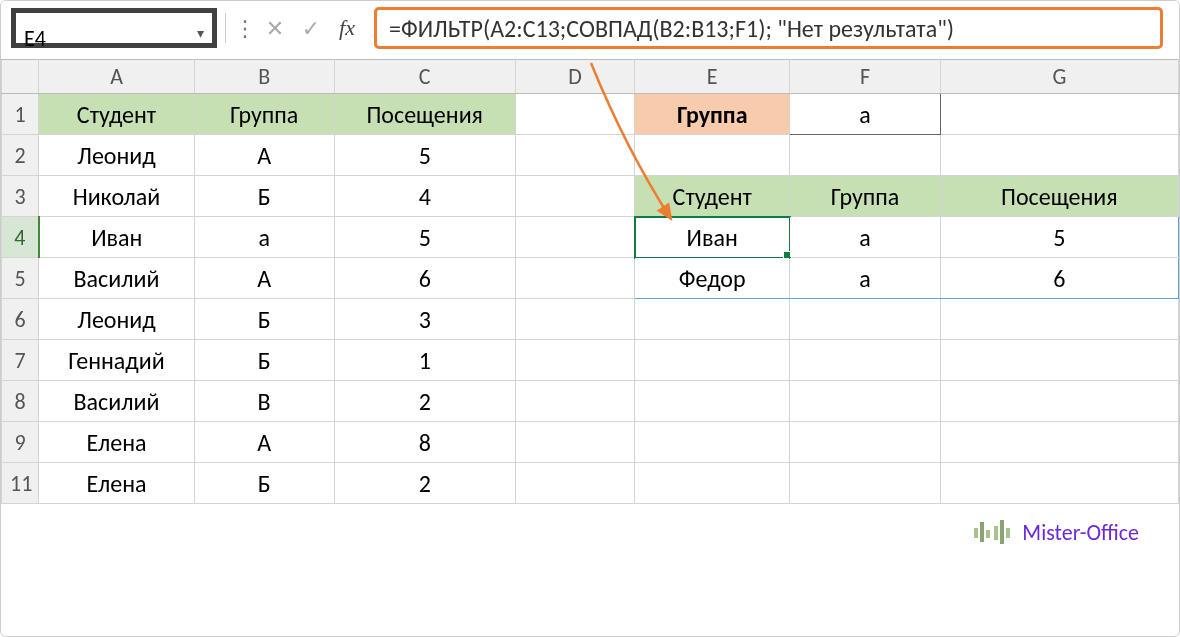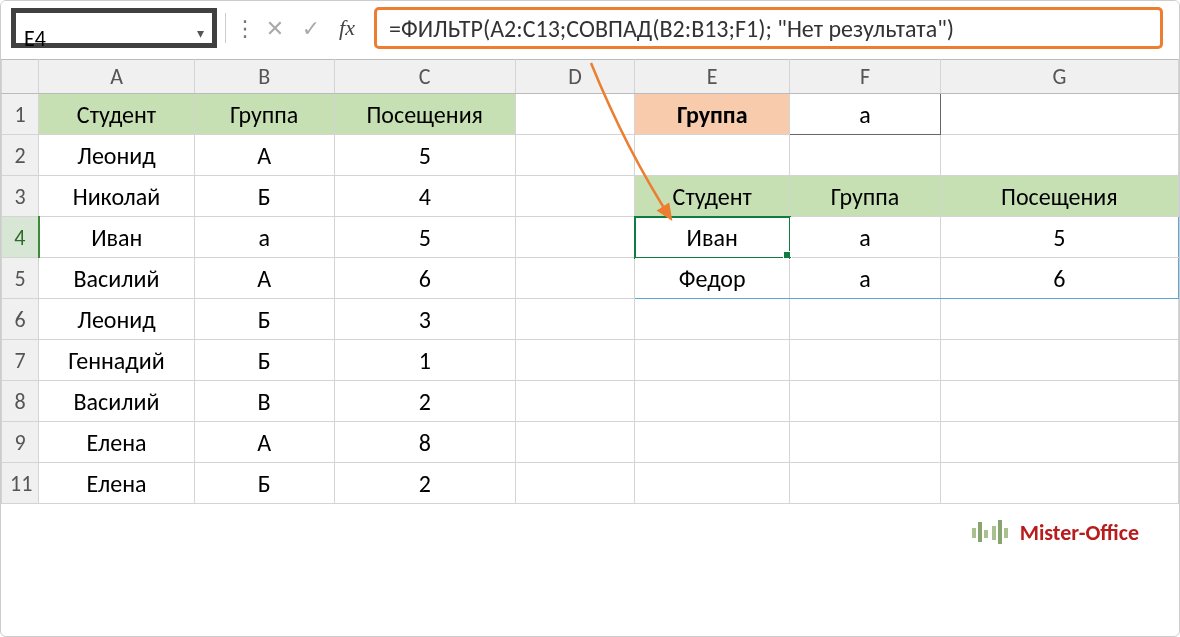--- a/index.html
+++ b/index.html
@@ -126,23 +126,23 @@
   }
 
   
   .wm {
     position:absolute;
     right: 40px;
     bottom: 90px;
     display:flex;
     align-items:center;
     gap:8px;
-    color:#b91c1c;
+    color:#6d28d9;
     font-size: 22px;
-    font-weight: 700;
+    font-weight: 400;
   }
   .wm svg { display:block; }
 </style>
 </head>
 <body>
 
 <div class="formula-bar">
   <div class="name-box">
     <span>E4</span>
     <span class="chev">▾</span>

